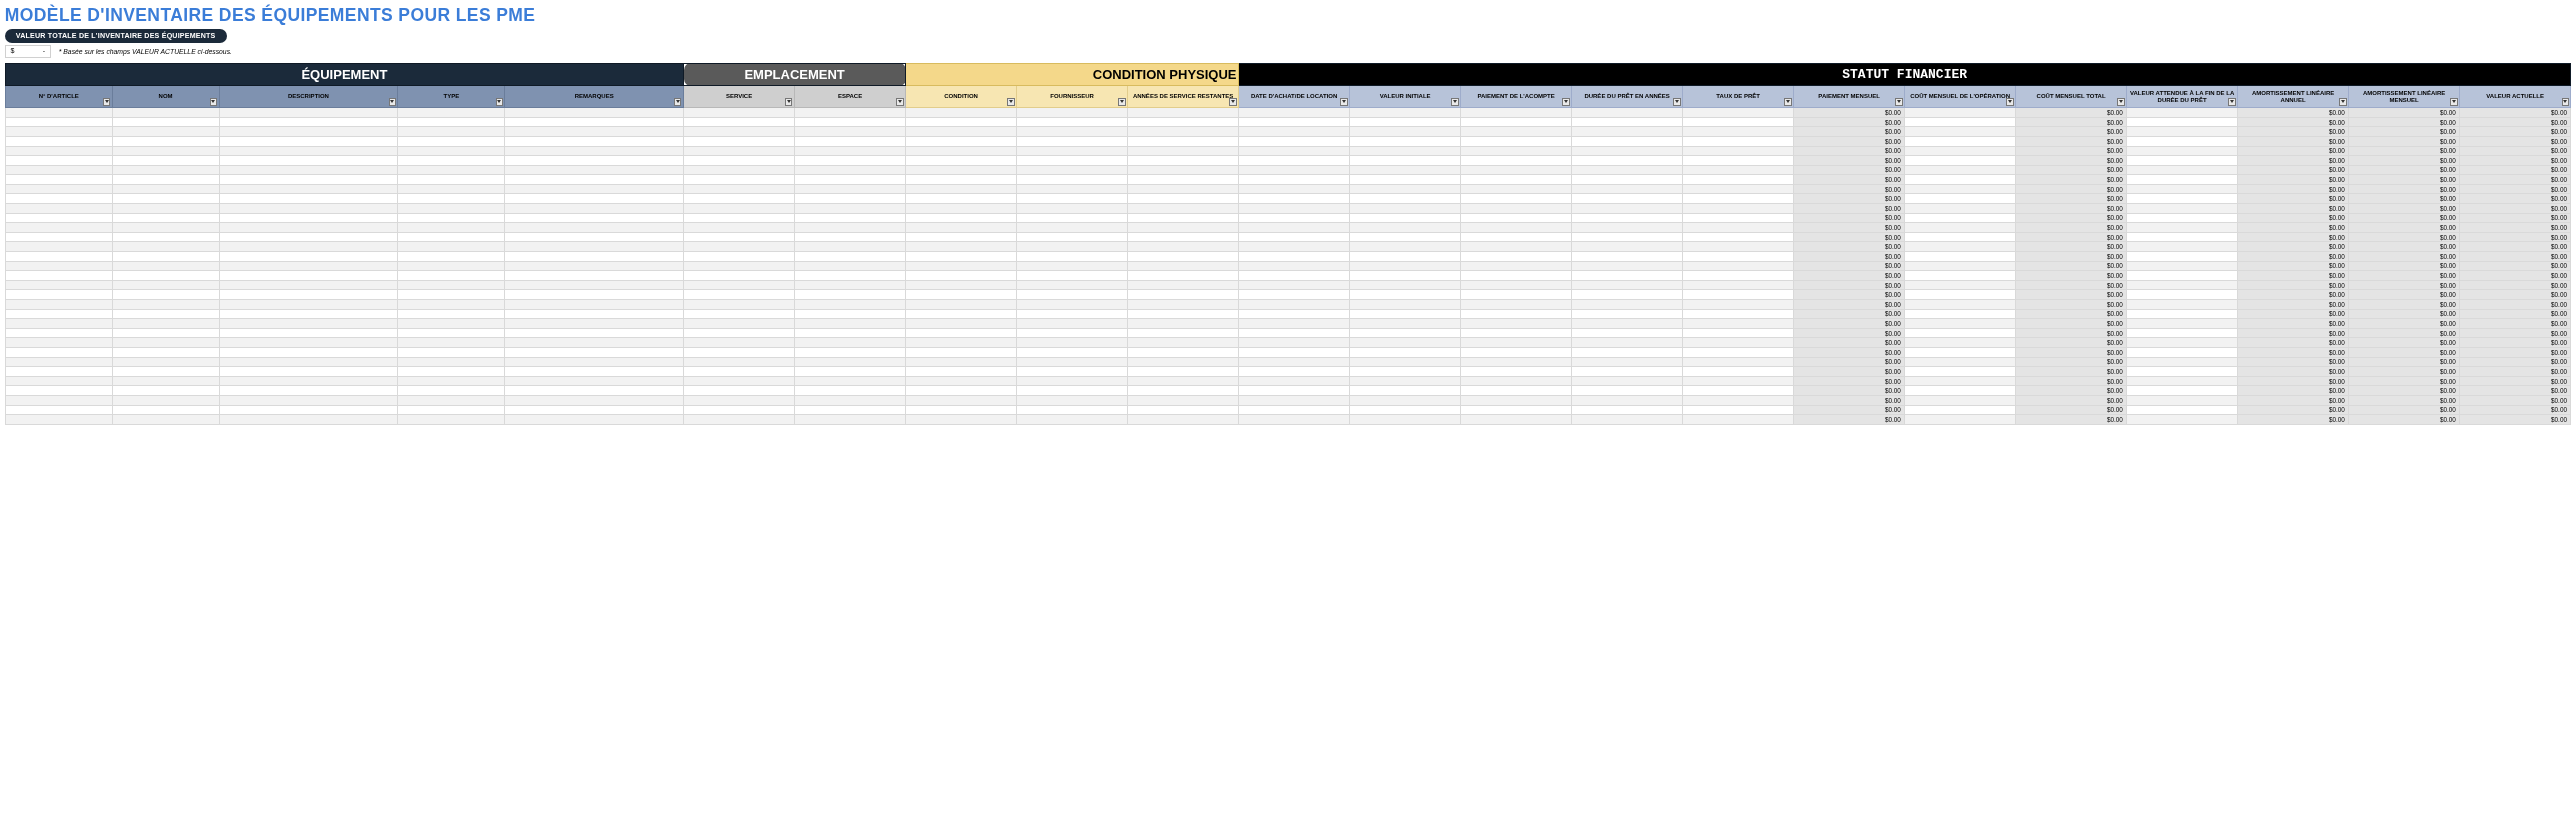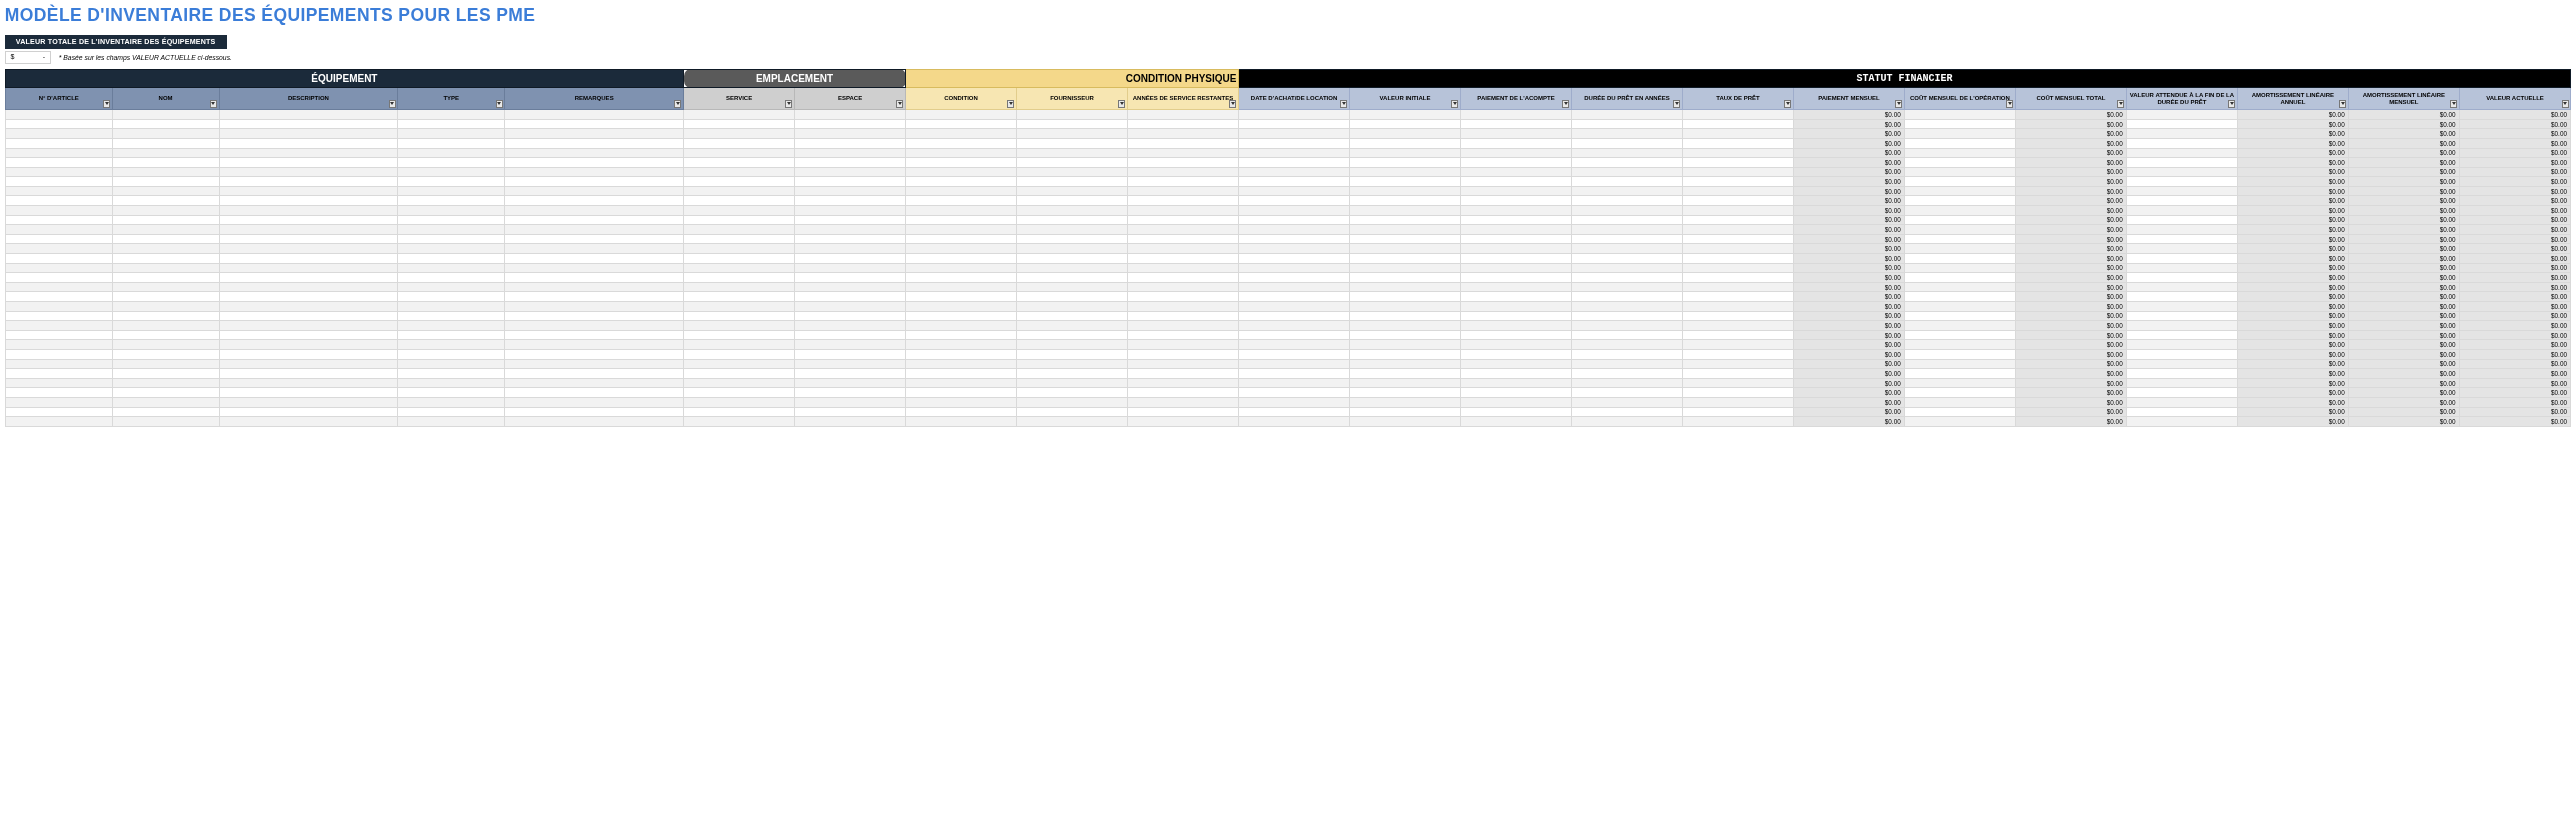--- a/index.html
+++ b/index.html
@@ -7,31 +7,32 @@
     font-family: Arial, Helvetica, sans-serif;
     background: #fff;
     padding: 4.8px;
     font-size: 8px;
   }
   h1.title {
     font-weight: 700;
     letter-spacing: 0.4px;
     color: #3b7dd8;
     font-size: 17.5px;
-    margin-bottom: 9px;
+    margin-bottom: 3px;
     text-transform: uppercase;
   }
   .total-box {
     display: inline-block;
     background: #1b2a3a;
     color: #fff;
     font-size: 7.1px;
     font-weight: 700;
     padding: 3.2px 11px;
     letter-spacing: 0.2px;
+    border-radius: 7px;
   }
   .total-row {
     display: flex;
     align-items: center;
     gap: 8px;
     margin: 1.6px 0 4.8px 0;
   }
   .total-row .dollar {
     border: 0.8px solid #d0d0d0;
     font-size: 7.1px;
@@ -55,21 +56,21 @@
     border: 0.8px solid #d9d9d9;
     font-size: 6.4px;
     padding: 1.6px 3.2px;
     overflow: hidden;
     white-space: nowrap;
   }
   thead .section-row th {
     background: #1b2a3a;
     color: #fff;
     font-weight: 700;
-    font-size: 10px;
+    font-size: 13px;
     text-align: center;
     padding: 3.2px 1.6px;
     border: 0.8px solid #0f1a26;
   }
   thead .section-row th.sec-equip { background:#1b2a3a; }
   thead .section-row th.sec-loc   { background:#5a5a5a;border-radius:7px; }
   thead .section-row th.sec-cond  { background:#f4d88a; color:#000; border-color:#d8bb5e;text-align:right;}
   thead .section-row th.sec-fin   { background:#000000;font-family:Liberation Mono, monospace; }
 
   thead .col-row th {

